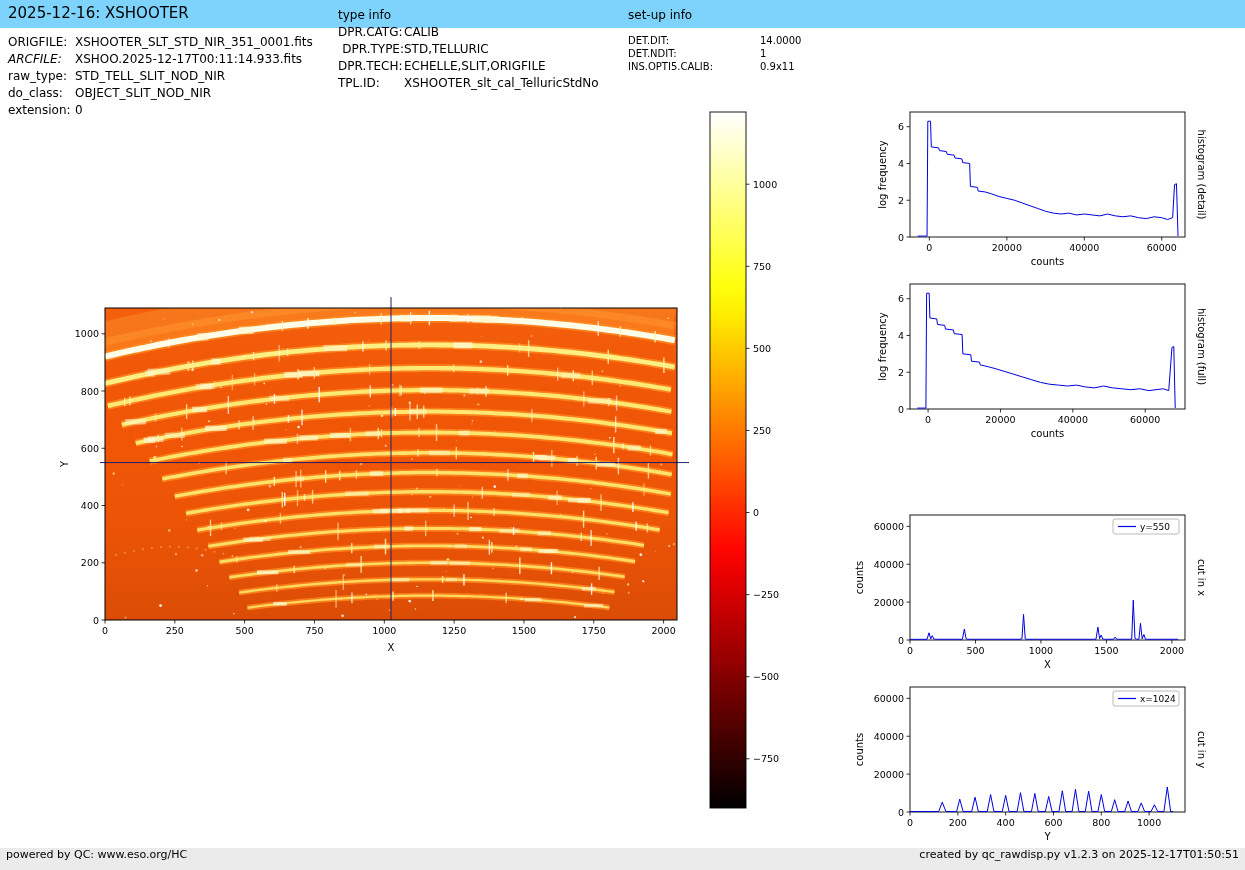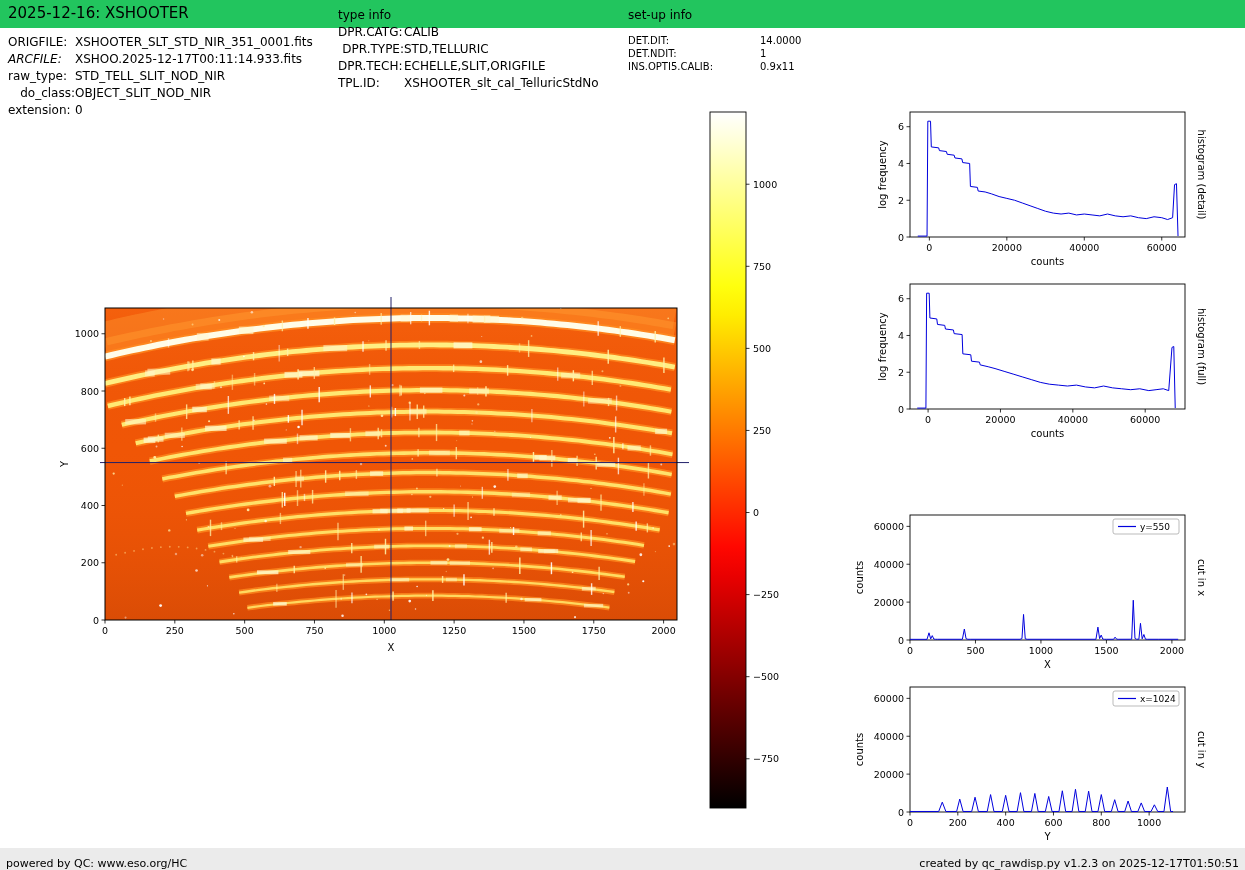--- a/index.html
+++ b/index.html
@@ -1,32 +1,32 @@
 <!DOCTYPE html>
 <html><head>
 <meta charset="utf-8">
 <style>
   html,body{margin:0;padding:0;}
   body{font-family:"DejaVu Sans","Liberation Sans",sans-serif;background:#fff;}
   .container{position:relative;width:1245px;height:870px;background:#ffffff;overflow:hidden;}
   #fig{position:absolute;left:0;top:0;z-index:1;}
   #fig text{font-family:"DejaVu Sans","Liberation Sans",sans-serif;}
-  .header-bar{position:absolute;left:0;top:0;width:100%;height:28px;background:#22c55e;z-index:2;}
+  .header-bar{position:absolute;left:0;top:0;width:100%;height:28px;background:#7dd3fc;z-index:2;}
   .page-title{position:absolute;left:8px;top:4px;font-size:15px;color:#000;}
   .hdr-label{position:absolute;top:8px;font-size:12px;color:#000;}
   .hdr-type{left:338px;}
   .hdr-setup{left:628px;}
   .kv-block{position:absolute;font-size:12px;line-height:17px;color:#000;z-index:2;white-space:nowrap;}
   .kv-block.small{font-size:10px;line-height:13px;}
   .kv-row .k{display:inline-block;}
   #file-info{left:8px;top:34px;}
   #type-info{left:338px;top:24px;}
   #setup-info{left:628px;top:34px;}
   .footer-bar{position:absolute;left:0;bottom:0;width:100%;height:22px;background:#ebebeb;z-index:2;
-    display:flex;justify-content:space-between;align-items:flex-end;padding:0 6px;box-sizing:border-box;
+    display:flex;justify-content:space-between;align-items:flex-start;padding:0 6px;box-sizing:border-box;
     font-size:11px;color:#000;}
 </style>
 </head>
 <body>
 
 <div class="container">
 
   <svg id="fig" width="1245" height="870">
       <defs>
         <clipPath id="imgclip">
@@ -612,21 +612,21 @@
   <div class="header-bar">
     <span class="page-title">2025-12-16: XSHOOTER</span>
     <span class="hdr-label hdr-type">type info</span>
     <span class="hdr-label hdr-setup">set-up info</span>
   </div>
 
   <div id="file-info" class="kv-block">
       <div class="kv-row"><span class="k" style="width: 67px;">ORIGFILE:</span><span>XSHOOTER_SLT_STD_NIR_351_0001.fits</span></div>
       <div class="kv-row"><span class="k" style="width: 67px; font-style: italic;">ARCFILE:</span><span>XSHOO.2025-12-17T00:11:14.933.fits</span></div>
       <div class="kv-row"><span class="k" style="width: 67px;">raw_type:</span><span>STD_TELL_SLIT_NOD_NIR</span></div>
-      <div class="kv-row"><span class="k" style="width: 67px; text-align: right;">do_class:</span><span>OBJECT_SLIT_NOD_NIR</span></div>
+      <div class="kv-row"><span class="k" style="width: 67px;">do_class:</span><span>OBJECT_SLIT_NOD_NIR</span></div>
       <div class="kv-row"><span class="k" style="width: 67px;">extension:</span><span>0</span></div>
     </div>
   <div id="type-info" class="kv-block">
       <div class="kv-row"><span class="k" style="width: 66px;">DPR.CATG:</span><span>CALIB</span></div>
       <div class="kv-row"><span class="k" style="width: 66px; text-align: right;">DPR.TYPE:</span><span>STD,TELLURIC</span></div>
       <div class="kv-row"><span class="k" style="width: 66px;">DPR.TECH:</span><span>ECHELLE,SLIT,ORIGFILE</span></div>
       <div class="kv-row"><span class="k" style="width: 66px;">TPL.ID:</span><span>XSHOOTER_slt_cal_TelluricStdNo</span></div>
     </div>
   <div id="setup-info" class="kv-block small">
       <div class="kv-row"><span class="k" style="width: 132px;">DET.DIT:</span><span>14.0000</span></div>

